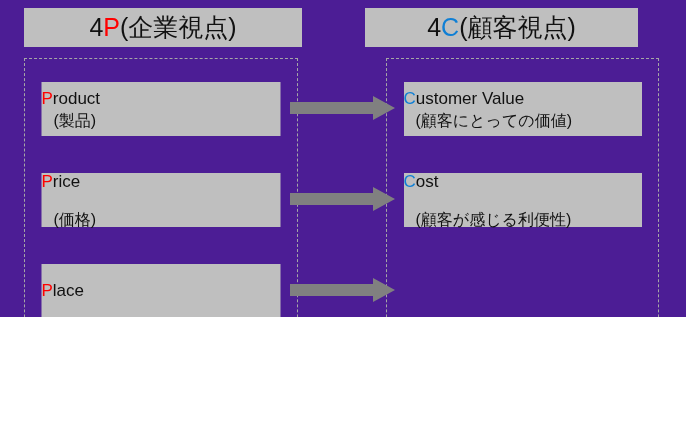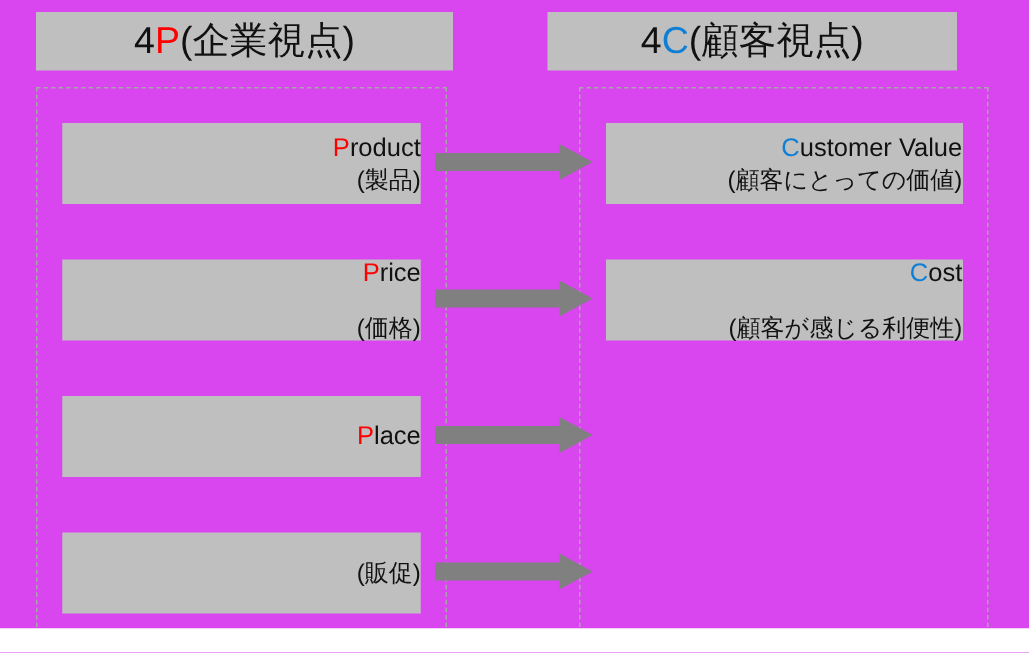--- a/index.html
+++ b/index.html
@@ -1,20 +1,20 @@
 <!DOCTYPE html>
 <html><head>
 <meta charset="utf-8">
 <style>
   html, body { margin: 0; padding: 0; background: #ffffff; }
   .canvas {
     position: relative;
     width: 686px;
-    height: 419px;
-    background: #d946ef;
+    height: 317px;
+    background: #4c1d95;
     font-family: "Liberation Sans", "DejaVu Sans", sans-serif;
     color: #111111;
     overflow: hidden;
     --p-accent: #ff0000;
     --c-accent: #0f7fd5;
     --box-fill: #bfbfbf;
     --arrow-fill: #808080;
     --dash-color: #a6a6a6;
   }
   .hdr {
@@ -38,21 +38,21 @@
     box-sizing: border-box;
   }
   .panel-left  { left: 24px;  width: 274px; }
   .panel-right { left: 386px; width: 273px; }
   .card {
     position: absolute;
     left: 50%;
     transform: translateX(-50%);
     height: 54px;
     background: var(--box-fill);
-    text-align: right;
+    text-align: left;
     display: flex;
     flex-direction: column;
     justify-content: center;
     white-space: nowrap;
   }
   .panel-left  .card { width: 239px; }
   .panel-right .card { width: 238px; }
   .r0 { top: 23px; }
   .r1 { top: 114px; gap: 16px; }
   .r2 { top: 205px; }

